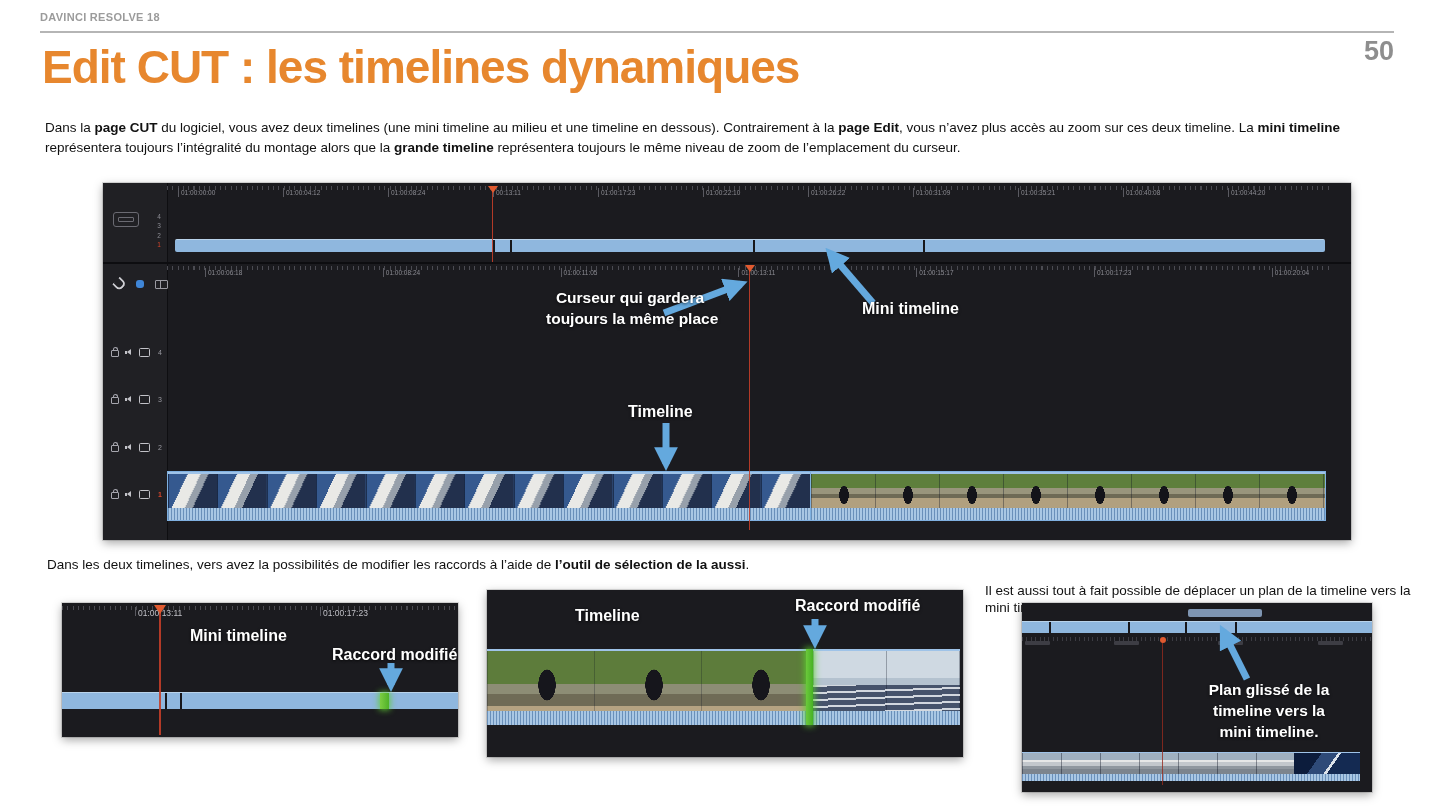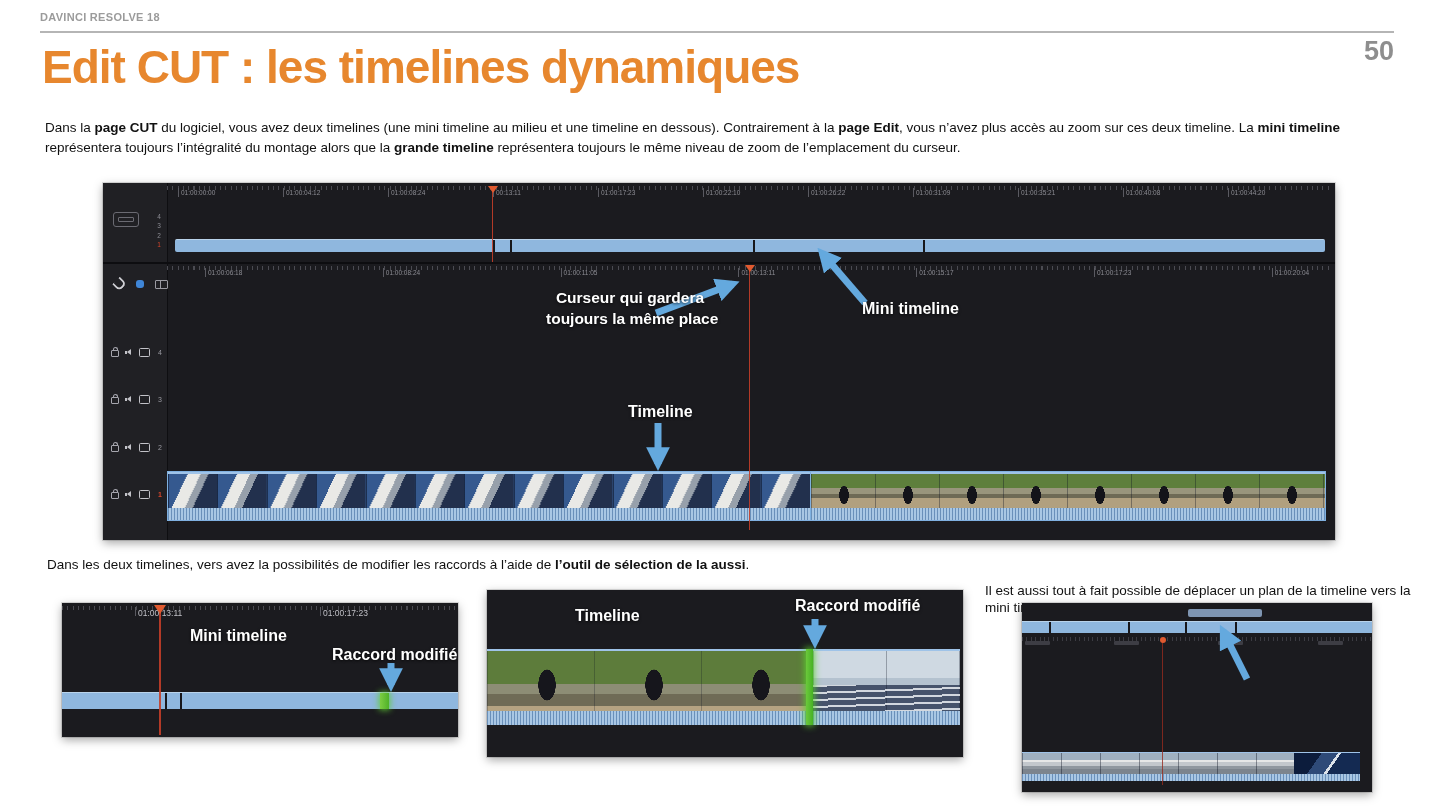--- a/index.html
+++ b/index.html
@@ -34,21 +34,21 @@
     background:repeating-linear-gradient(90deg,#4b4b52 0 1px,transparent 1px 5.3px);}
   .rlbl{position:absolute;top:4px;font-size:6.5px;color:#8d8d94;white-space:nowrap;padding-left:3px;}
   .rlbl::before{content:'';position:absolute;left:0;top:-1px;width:1px;height:9px;background:#5a5a61;}
   .ph{position:absolute;width:1px;background:rgba(196,62,40,.9);z-index:5;}
   .ph-tri{position:absolute;left:-4.5px;top:0;width:0;height:0;
     border-left:5px solid transparent;border-right:5px solid transparent;
     border-top:7px solid #e05a30;}
   .cut{position:absolute;top:0;bottom:0;width:2px;background:#17171b;}
 
   
-  .main-shot{left:103px;top:183px;width:1232px;height:357px;}
+  .main-shot{left:103px;top:183px;width:1232px;height:357px;padding-left:16px;}
   .m-leftcol{position:absolute;left:0;top:0;width:64px;height:100%;
     background:#202024;border-right:1px solid #0e0e11;}
   .m-divider{position:absolute;left:0;top:79px;width:100%;height:2px;background:#0d0d10;z-index:2;}
   .tools-ic{position:absolute;left:10px;top:29px;width:24px;height:13px;
     border:1px solid #6a6a72;border-radius:3px;}
   .tools-ic::after{content:'';position:absolute;left:4px;top:4px;right:4px;height:3px;
     border:1px solid #6a6a72;border-radius:1px;}
   .mini-num{position:absolute;left:51px;width:10px;text-align:center;font-size:6.5px;color:#8a8a92;}
   .mini-num.active{color:#d6452b;}
   .toolrow{position:absolute;left:11px;top:95px;width:54px;height:12px;display:flex;gap:11px;align-items:center;}
@@ -339,20 +339,26 @@
     </div>
     <div class="ruler s3-ruler">
       <i class="s3-flbl" style="left:3px"></i>
       <i class="s3-flbl" style="left:92px"></i>
       <i class="s3-flbl" style="left:196px"></i>
       <i class="s3-flbl" style="left:296px"></i>
     </div>
     <div class="ph s3-ph">
         <i class="s3-dot"></i>
       </div>
+    <div class="lbl s3-lbl">
+
+    <div>Plan glissé de la</div>
+        <div>timeline vers la</div>
+        <div>mini timeline.</div>
+      </div>
     <svg class="arrows" viewBox="0 0 350 189">
       <line x1="225" y1="76" x2="201" y2="28" stroke="#64a9de" stroke-width="7" marker-end="url(#ah)"></line>
     </svg>
     <div class="s3-clips">
       <div class="s3-opera"></div>
       <div class="s3-pyramid"></div>
       <div class="s3-aud"></div>
     </div>
   </div>
 

